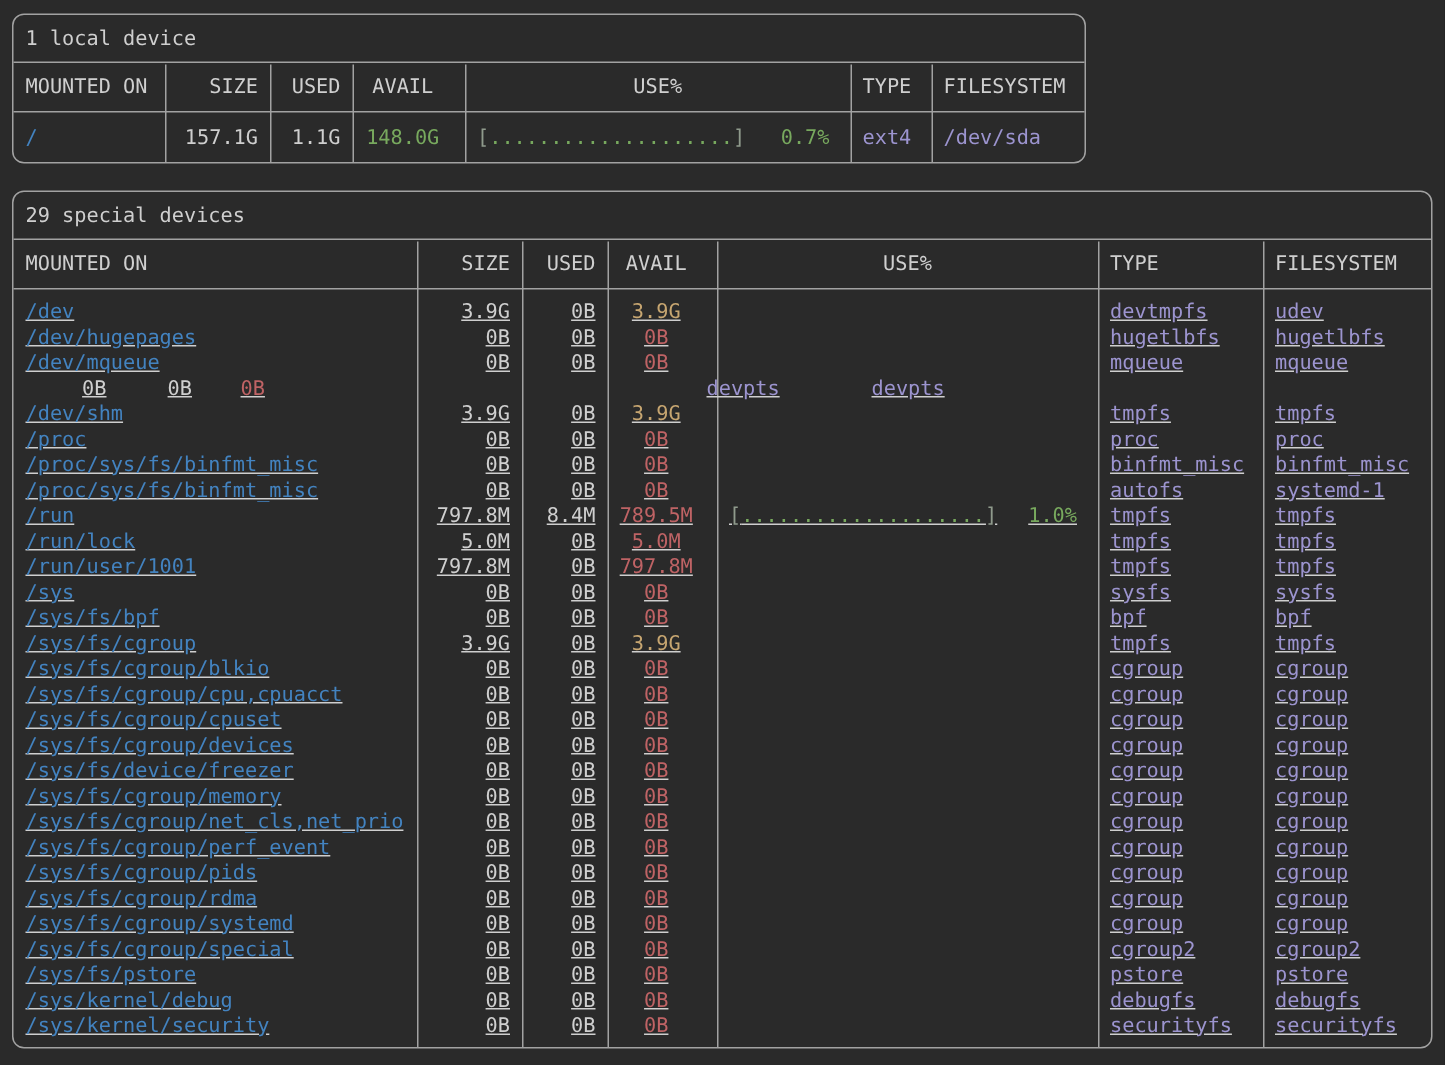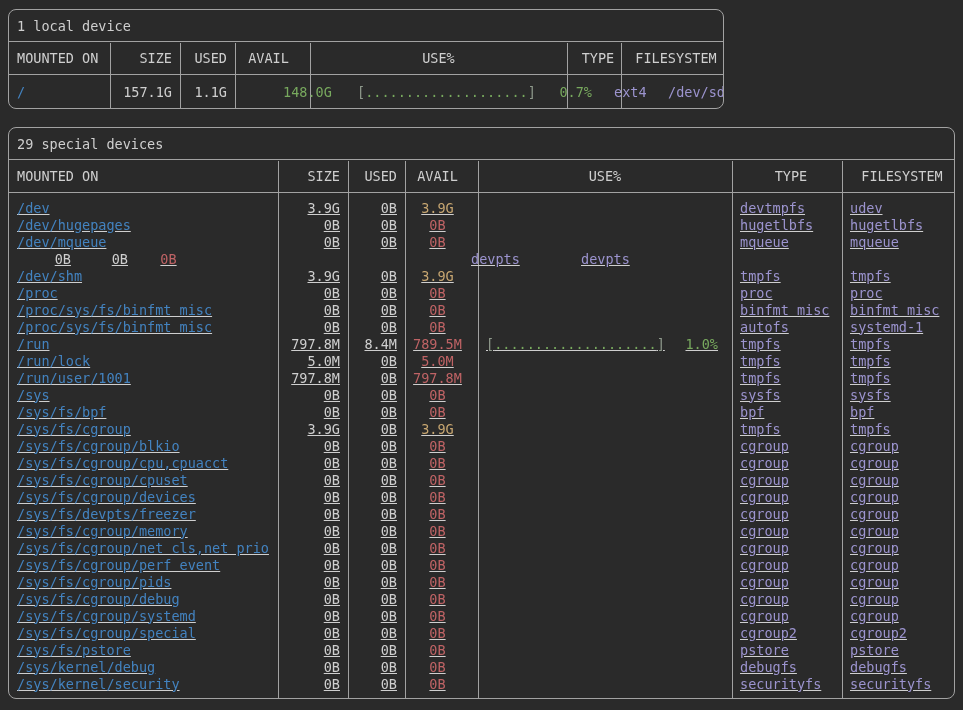--- a/index.html
+++ b/index.html
@@ -74,25 +74,25 @@
   .c-mount { padding-left:8px; color: var(--mount_blue); }
   .header-row .c-mount { color: var(--foreground); }
   .c-size, .c-used { text-align:right; padding-right:8px; }
   .c-avail { text-align:center; padding-right:8px; }
   .c-use {
     display:flex; align-items:center; justify-content:space-between;
     padding-left:8px; padding-right:14px;
   }
   .header-row .c-use { display:block; text-align:center; padding:0; }
   .c-type, .c-fs { padding-left:8px; color: var(--type_purple); }
-  .header-row .c-type, .header-row .c-fs { color: var(--foreground); text-align: center; }
+  .header-row .c-type, .header-row .c-fs { color: var(--foreground); }
 
   .c-red { color: var(--avail_red); }
   .c-yellow { color: var(--avail_yellow); }
-  .c-green { color: var(--green); margin-left: 39px; }
+  .c-green { color: var(--green); }
   .use-bar .bracket { color: var(--bracket_gray); }
   .use-bar .dots { color: var(--green); }
   .use-pct { color: var(--green); margin-left: 15px; }
 </style>
 </head>
 <body>
 
 <div class="duf-table t1">
   <div class="vline v1"></div>
   <div class="vline v2"></div>
@@ -379,21 +379,21 @@
         <span class="cell c-avail c-red">0B</span>
         <span class="cell c-use">
           <span class="use-bar"><span class="bracket"></span><span class="dots"></span><span class="bracket"></span></span>
           <span class="use-pct"></span>
         </span>
         <span class="cell c-type">cgroup</span>
         <span class="cell c-fs">cgroup</span>
       </div>
 
       <div class="row">
-        <span class="cell c-mount">/sys/fs/devpts/freezer</span>
+        <span class="cell c-mount">/sys/fs/device/freezer</span>
         <span class="cell c-size">0B</span>
         <span class="cell c-used">0B</span>
         <span class="cell c-avail c-red">0B</span>
         <span class="cell c-use">
           <span class="use-bar"><span class="bracket"></span><span class="dots"></span><span class="bracket"></span></span>
           <span class="use-pct"></span>
         </span>
         <span class="cell c-type">cgroup</span>
         <span class="cell c-fs">cgroup</span>
       </div>
@@ -444,21 +444,21 @@
         <span class="cell c-avail c-red">0B</span>
         <span class="cell c-use">
           <span class="use-bar"><span class="bracket"></span><span class="dots"></span><span class="bracket"></span></span>
           <span class="use-pct"></span>
         </span>
         <span class="cell c-type">cgroup</span>
         <span class="cell c-fs">cgroup</span>
       </div>
 
       <div class="row">
-        <span class="cell c-mount">/sys/fs/cgroup/debug</span>
+        <span class="cell c-mount">/sys/fs/cgroup/rdma</span>
         <span class="cell c-size">0B</span>
         <span class="cell c-used">0B</span>
         <span class="cell c-avail c-red">0B</span>
         <span class="cell c-use">
           <span class="use-bar"><span class="bracket"></span><span class="dots"></span><span class="bracket"></span></span>
           <span class="use-pct"></span>
         </span>
         <span class="cell c-type">cgroup</span>
         <span class="cell c-fs">cgroup</span>
       </div>

